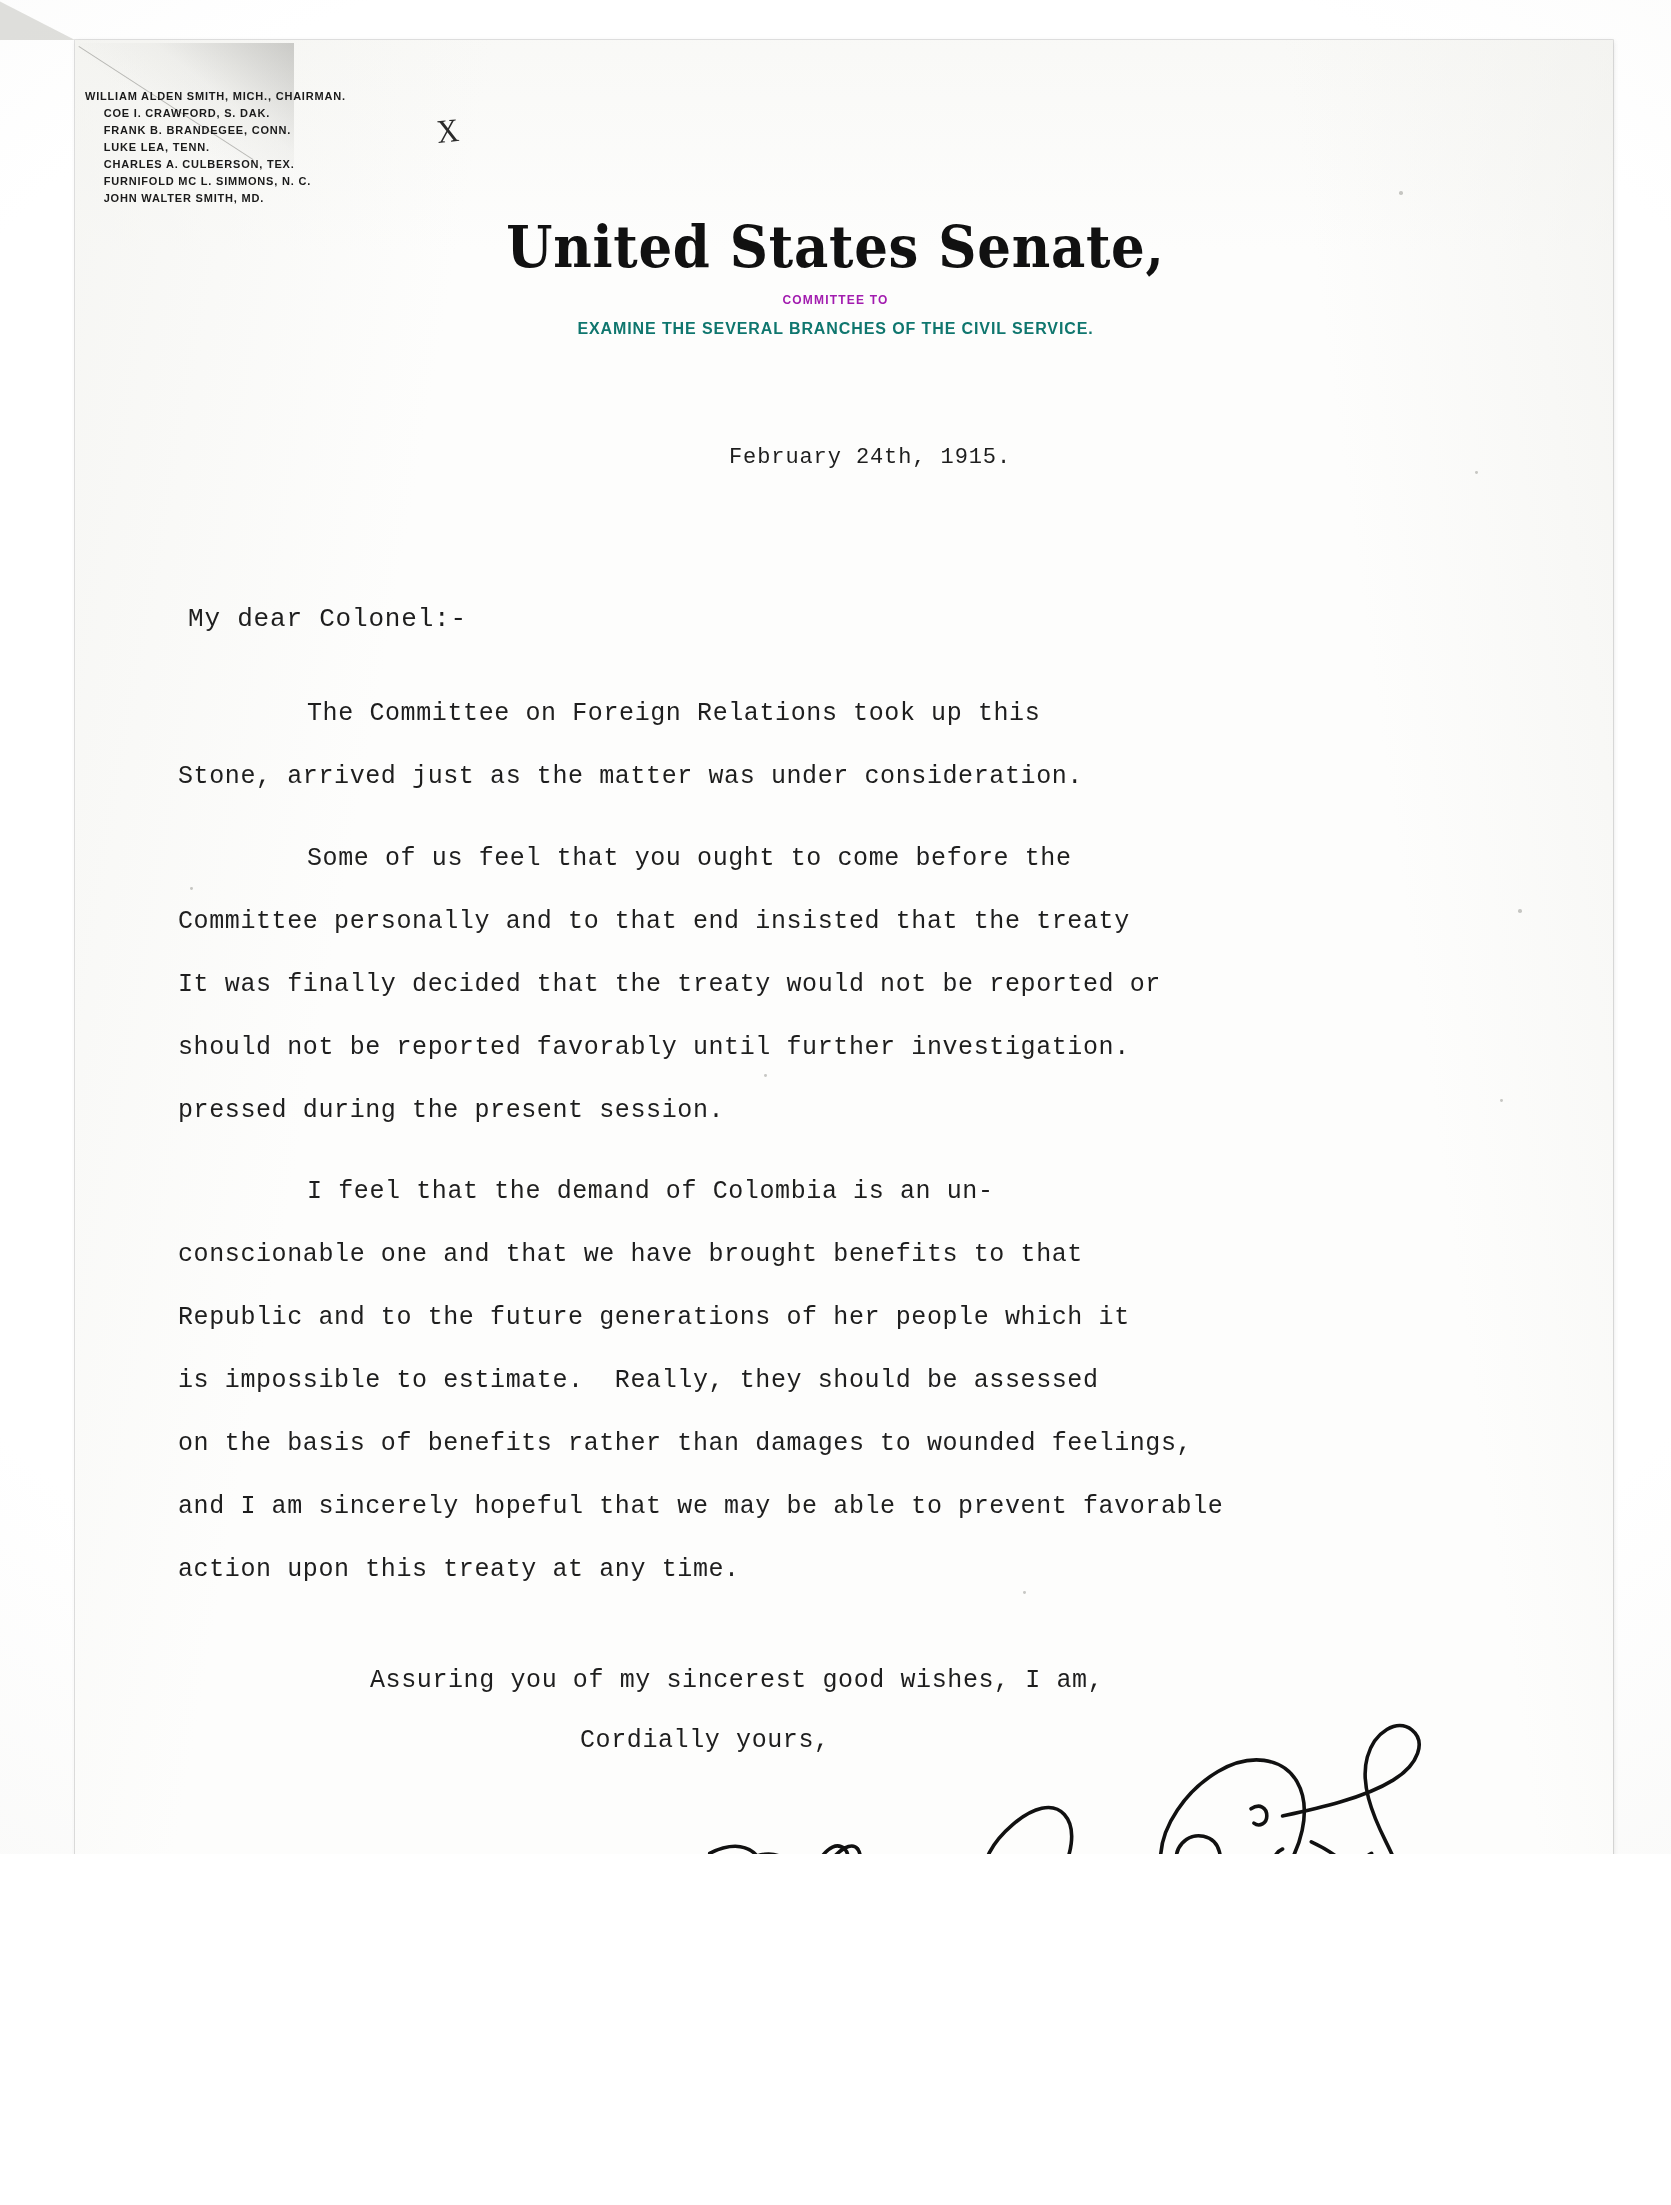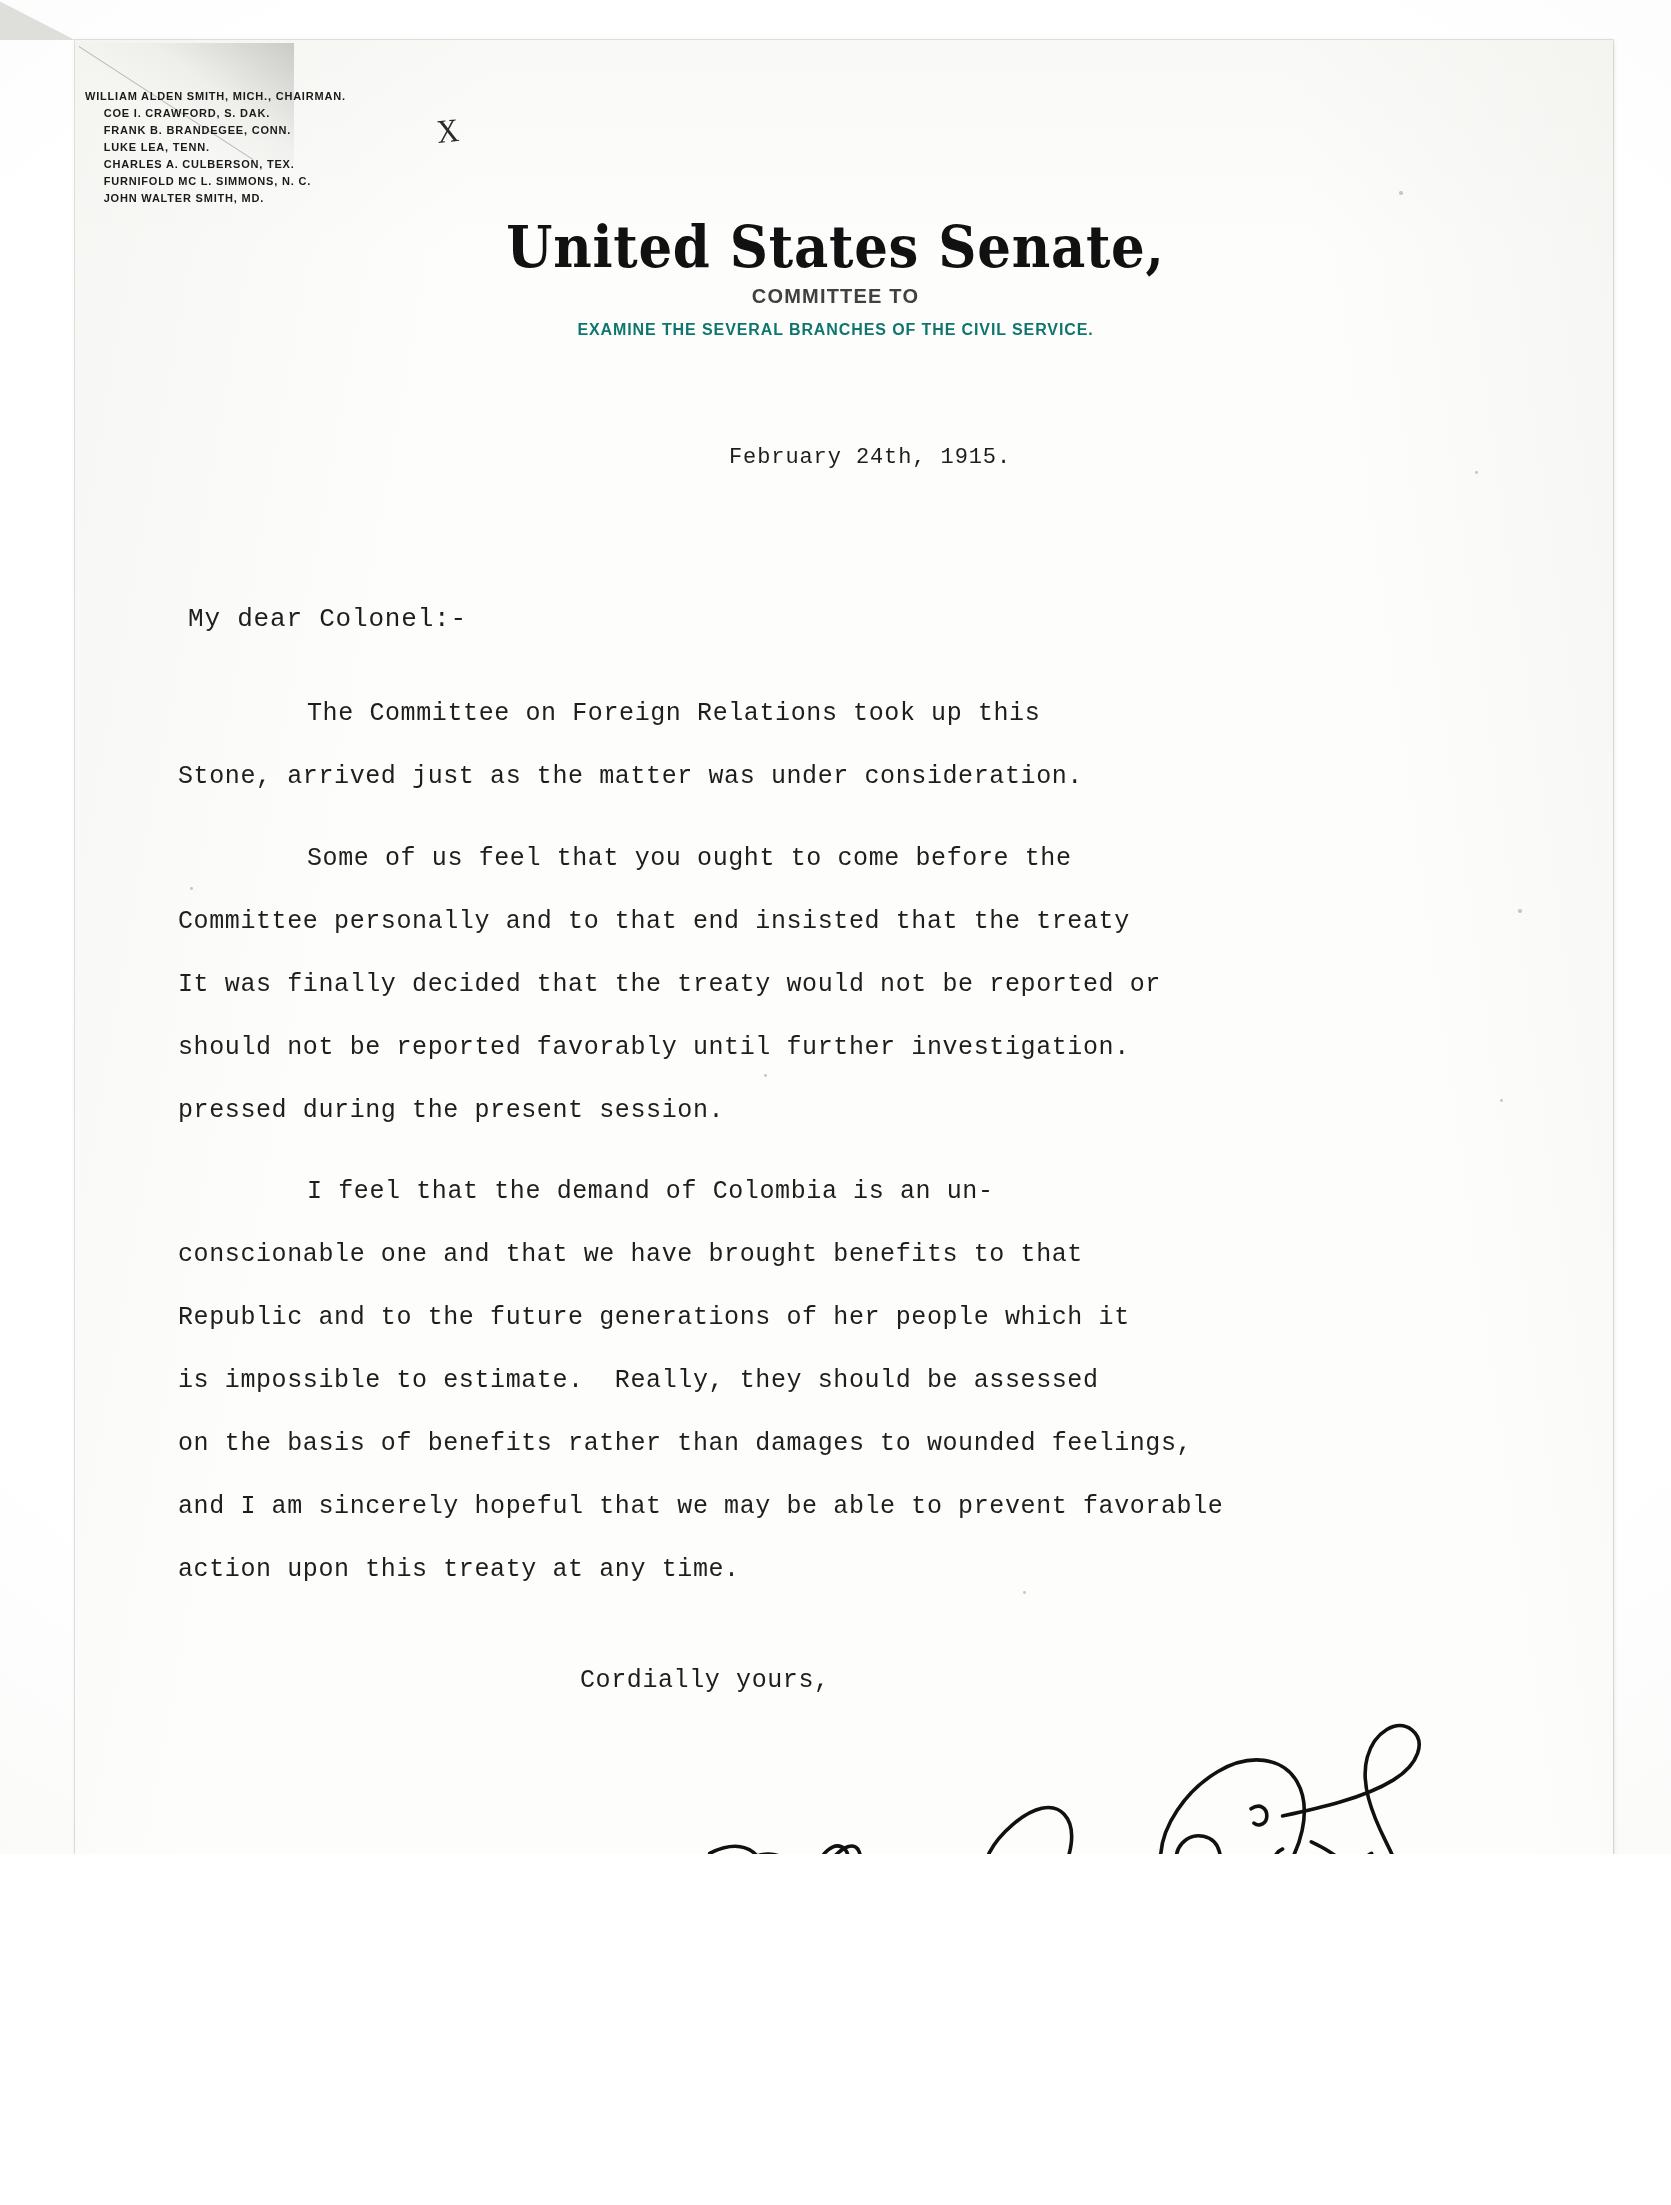--- a/index.html
+++ b/index.html
@@ -134,26 +134,26 @@
   .senate-title {
     font-family: "DejaVu Serif", serif;
     font-size: 53px;
     font-weight: 700;
     color: #111111;
     letter-spacing: 0.7px;
     font-synthesis: none;
     transform: scaleY(1.08);
   }
   .masthead-sub1 {
-    margin-top: 8px;
+    margin-top: 16px;
     font-family: "Liberation Sans", sans-serif;
-    font-size: 20px;
+    font-size: 12px;
     font-weight: 700;
     letter-spacing: 1.2px;
-    color: #404040;
+    color: #a21caf;
   }
   .masthead-sub2 {
     margin-top: 13px;
     font-family: "Liberation Sans", sans-serif;
     font-size: 16px;
     font-weight: 700;
     letter-spacing: 0.9px;
     color: #0f766e;
   }
 
@@ -312,20 +312,21 @@
       <span class="ln">Republic and to the future generations of her people which it</span>
       <span class="ln">is impossible to estimate.  Really, they should be assessed</span>
       <span class="ln">on the basis of benefits rather than damages to wounded feelings,</span>
       <span class="ln">and I am sincerely hopeful that we may be able to prevent favorable</span>
       <span class="ln">action upon this treaty at any time.</span>
     </p>
 
   </div>
 
   <div class="tw closing">
+    <span class="ln assuring">Assuring you of my sincerest good wishes, I am,</span>
     <span class="ln cordially">Cordially yours,</span>
   </div>
 
   <div class="signature">
     <svg viewBox="0 0 1120 320" xmlns="http://www.w3.org/2000/svg" fill="none" stroke="#111111" stroke-linecap="round" stroke-linejoin="round">
 
       <path d="M8 212 C40 196 66 200 78 222 C88 240 78 260 62 258 C48 256 46 238 58 226
                C72 212 96 208 112 220 C124 230 120 248 132 252 C146 256 152 236 162 220
                C172 204 186 196 196 206 C206 216 198 238 190 252 C182 266 170 266 166 254
                C162 240 172 226 184 214 C196 202 208 198 214 206" stroke-width="5"></path>

